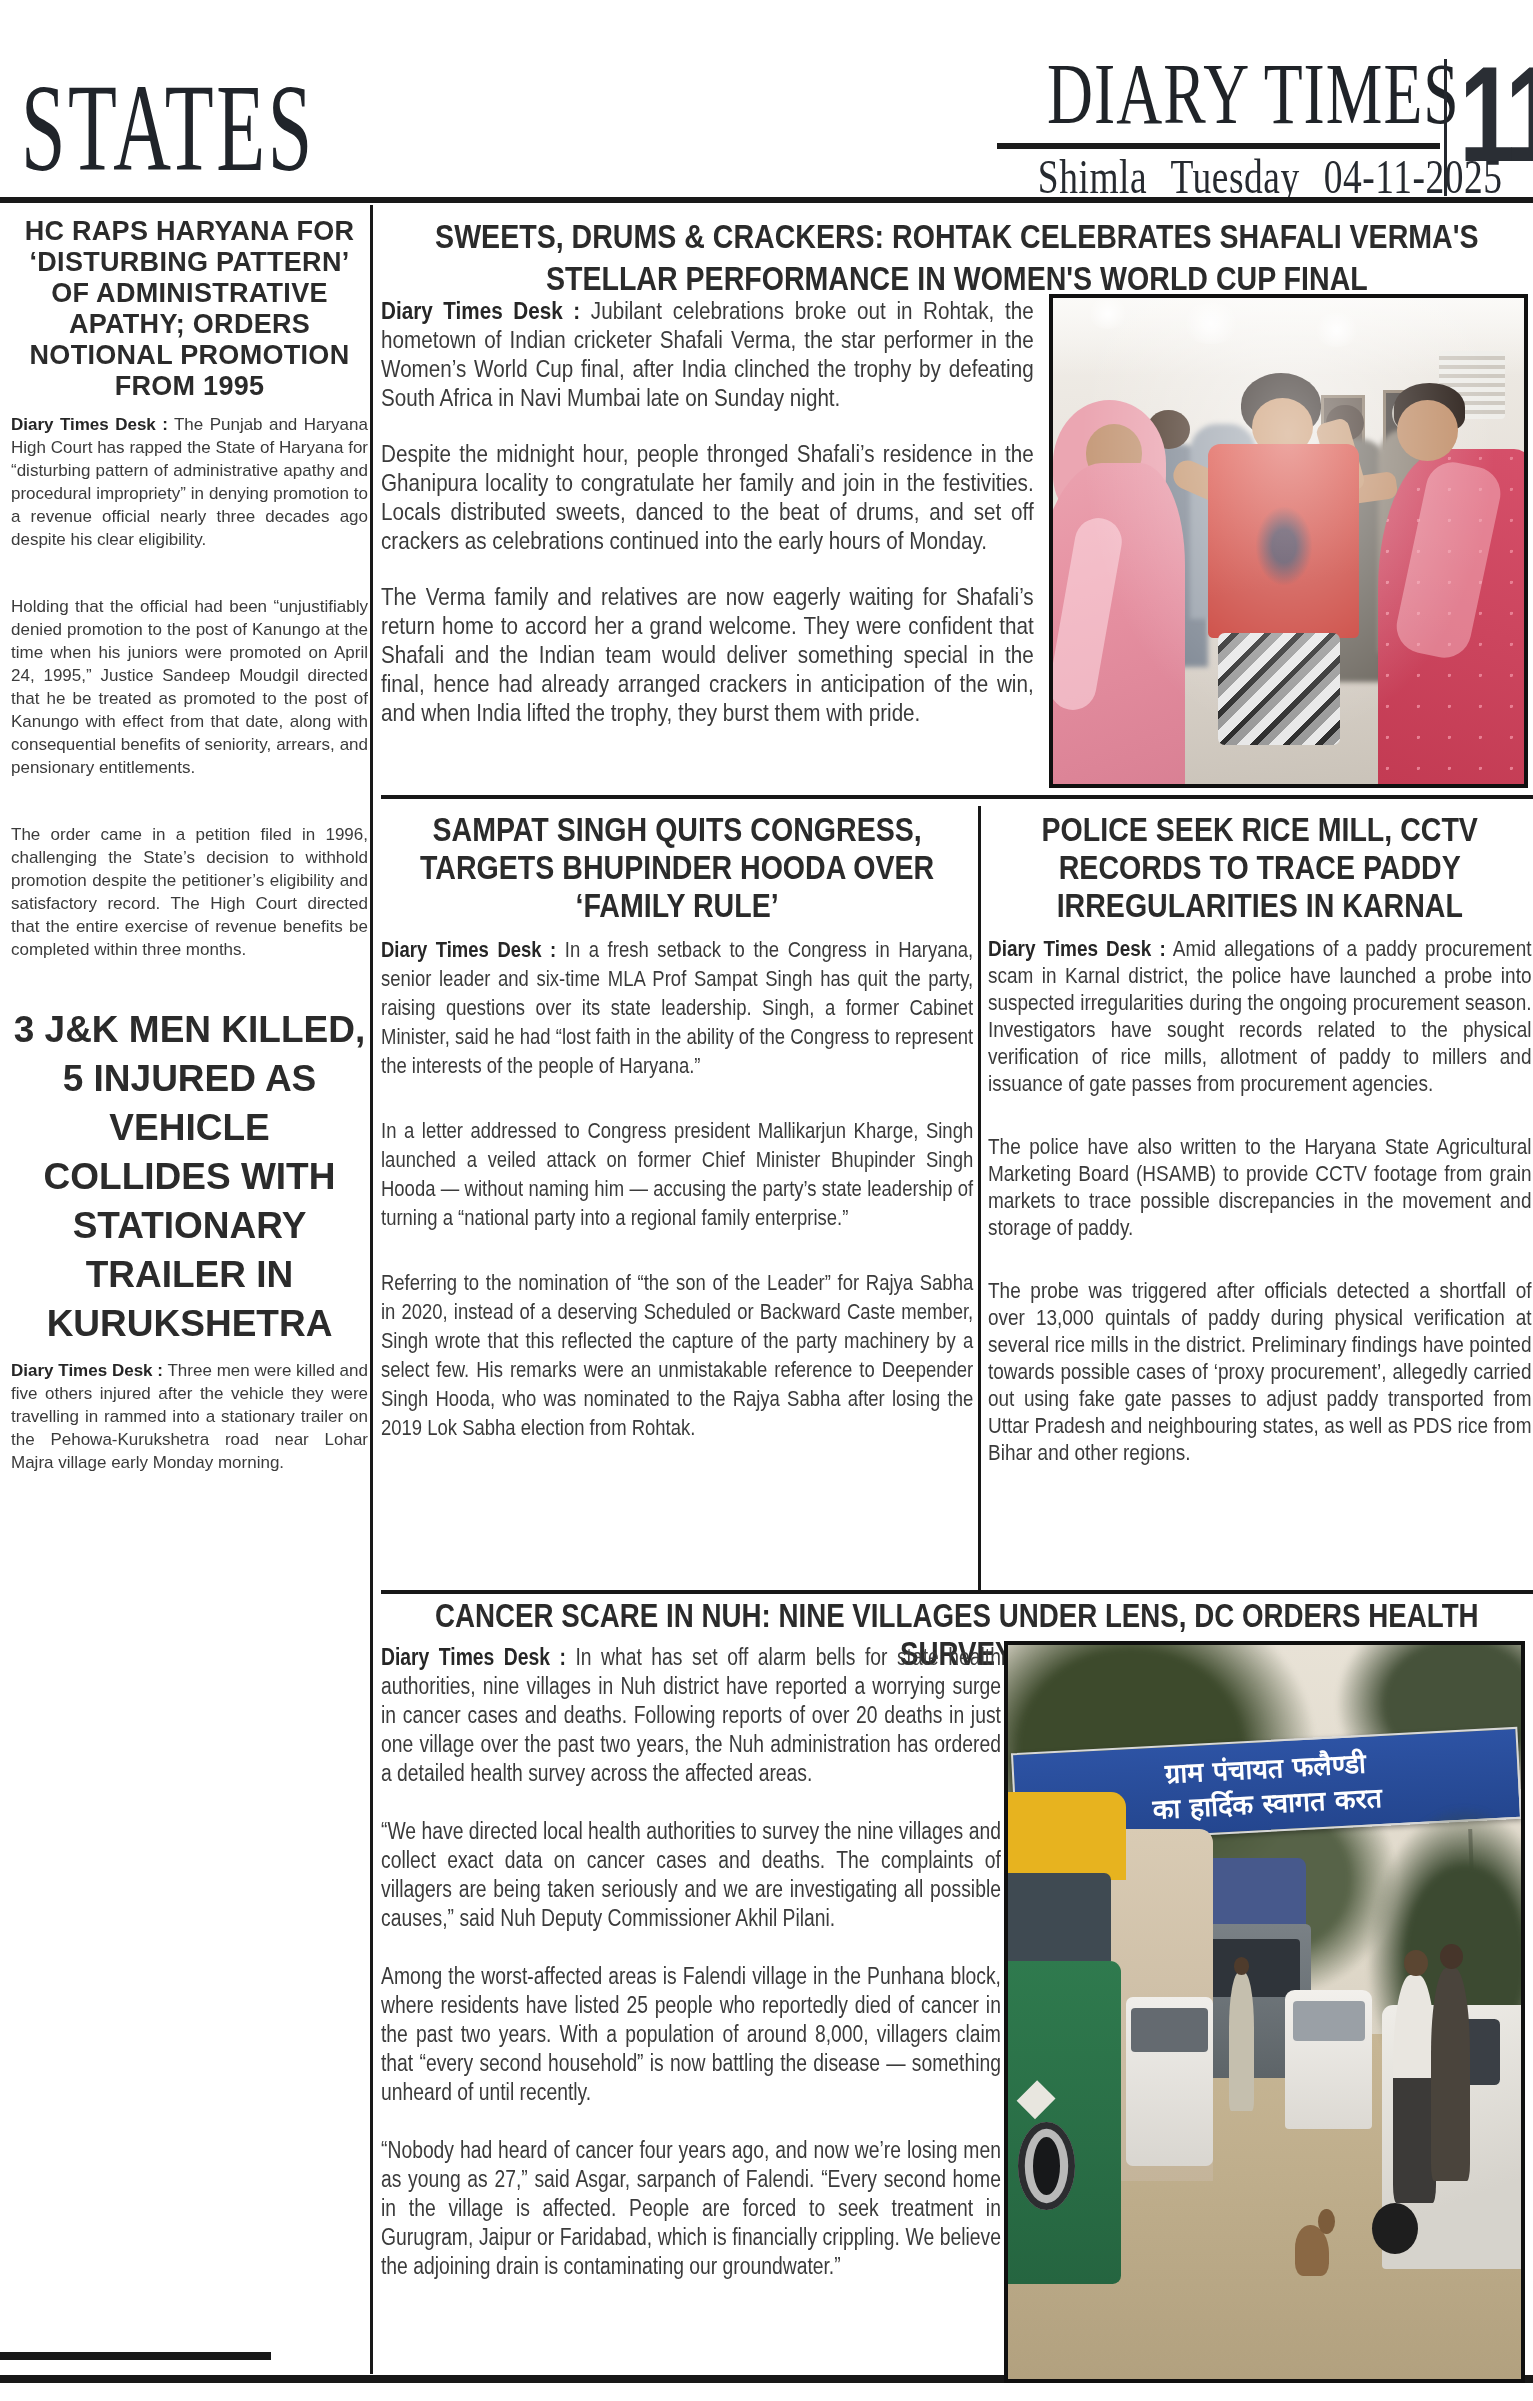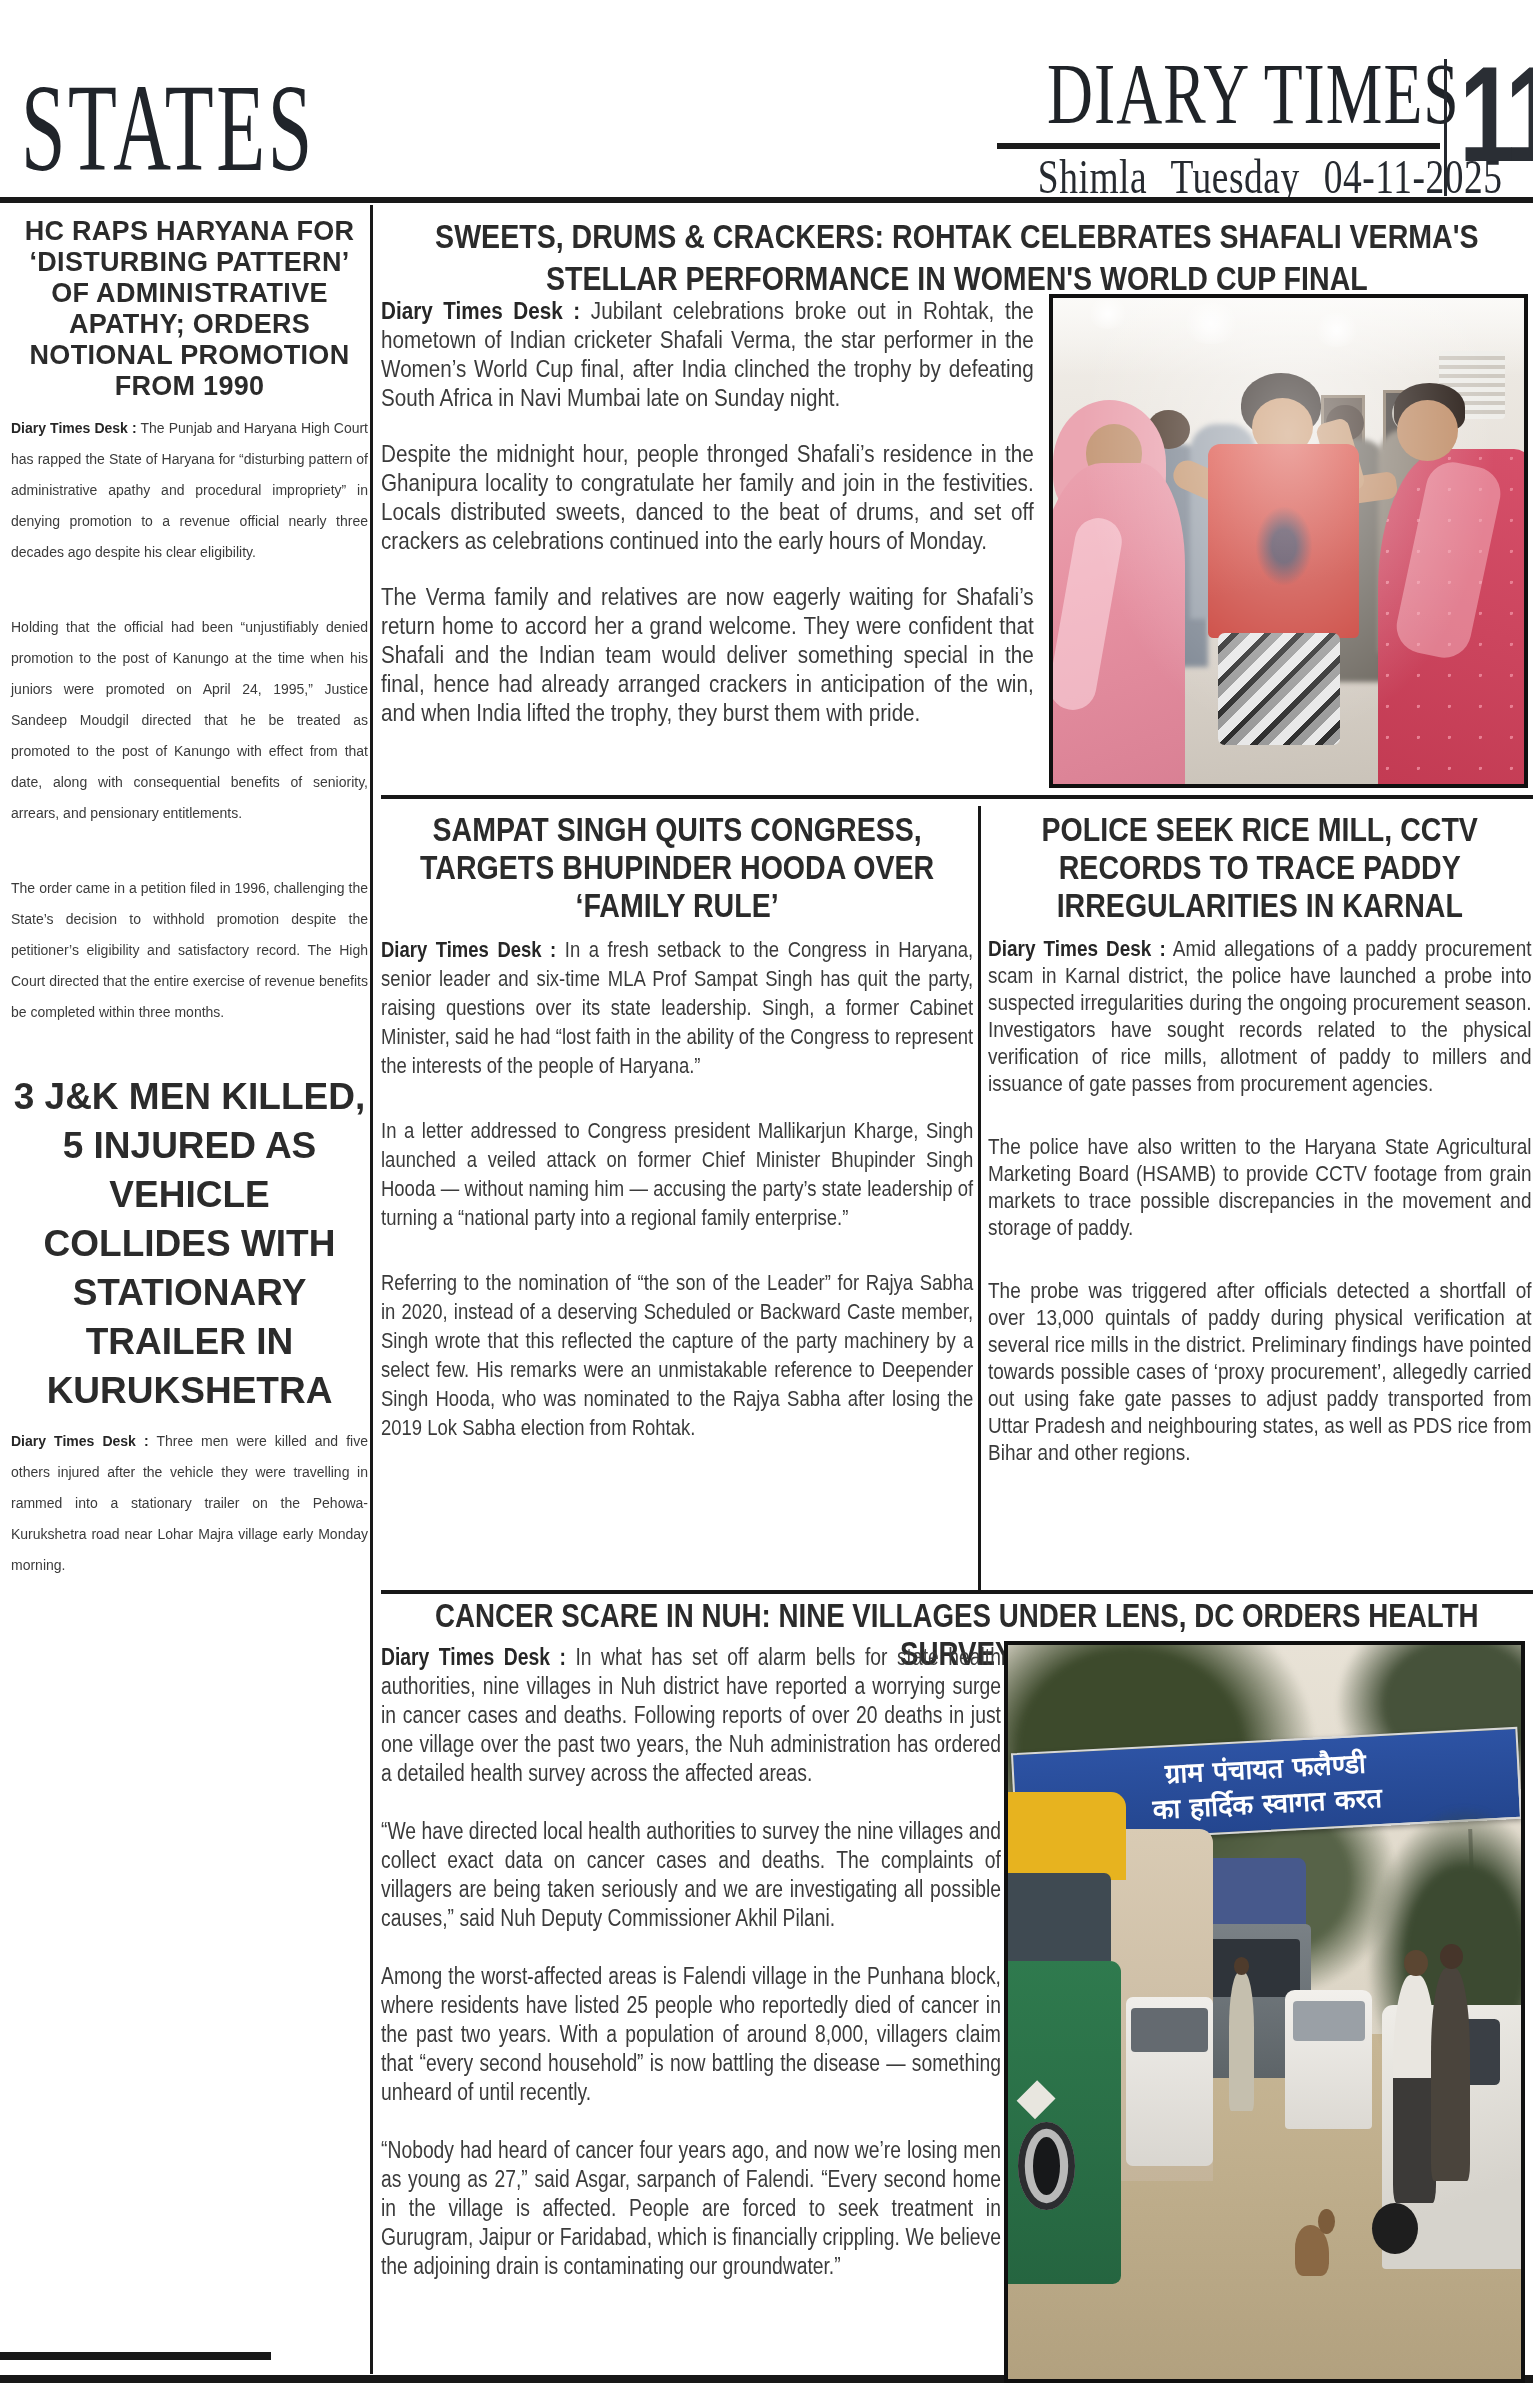--- a/index.html
+++ b/index.html
@@ -29,21 +29,21 @@
   
   .head{font-weight:700;text-align:center;color:#2b2b2b;margin:0;}
   .bp{text-align:justify;color:#3b3b3b;margin:0 0 44px 0;}
   .bp.tight{margin-bottom:5.5px;}
   .lead{font-weight:700;color:#262626;}
 
   
   .colA{position:absolute;left:11px;top:216px;width:357px;}
   .headA{font-size:27px;line-height:31px;letter-spacing:0.3px;}
   .headB{font-size:37px;line-height:49px;margin-top:36px;}
-  .colA .bp{font-size:14px;line-height:31px;}
+  .colA .bp{font-size:17px;line-height:23px;}
   .colA .bp.after-head{margin-top:11px;}
 
   
   .cond{transform:scaleX(0.84);transform-origin:left top;}
 
   .headC{position:absolute;left:381px;top:215px;width:1371px;font-size:34px;line-height:42px;}
   .textC{position:absolute;left:381px;top:296px;width:777px;}
   .textC .bp{font-size:24.6px;line-height:29px;margin-bottom:27px;}
 
   .colD{position:absolute;left:381px;top:810px;width:705px;}
@@ -173,21 +173,21 @@
 
   <div class="rule" style="left:0;top:197px;width:1533px;height:6.2px;"></div>
   <div class="vline" style="left:370px;top:205px;width:3.4px;height:2169px;"></div>
   <div class="rule" style="left:381px;top:795px;width:1152px;height:4.1px;"></div>
   <div class="vline" style="left:978px;top:806px;width:3.4px;height:785px;"></div>
   <div class="rule" style="left:381px;top:1590px;width:1152px;height:4.1px;"></div>
   <div class="rule" style="left:0;top:2352px;width:271px;height:8.2px;"></div>
   <div class="rule" style="left:0;top:2375px;width:1533px;height:8.2px;"></div>
 
   <section class="colA">
-    <h2 class="head headA">HC RAPS HARYANA FOR ‘DISTURBING PATTERN’ OF ADMINISTRATIVE APATHY; ORDERS NOTIONAL PROMOTION FROM 1990</h2>
+    <h2 class="head headA">HC RAPS HARYANA FOR ‘DISTURBING PATTERN’ OF ADMINISTRATIVE APATHY; ORDERS NOTIONAL PROMOTION FROM 1995</h2>
     <p class="bp after-head"><span class="lead">Diary Times Desk :</span> <span>The Punjab and Haryana High Court has rapped the State of Haryana for “disturbing pattern of administrative apathy and procedural impropriety” in denying promotion to a revenue official nearly three decades ago despite his clear eligibility.</span></p>
     <p class="bp">Holding that the official had been “unjustifiably denied promotion to the post of Kanungo at the time when his juniors were promoted on April 24, 1995,” Justice Sandeep Moudgil directed that he be treated as promoted to the post of Kanungo with effect from that date, along with consequential benefits of seniority, arrears, and pensionary entitlements.</p>
     <p class="bp">The order came in a petition filed in 1996, challenging the State’s decision to withhold promotion despite the petitioner’s eligibility and satisfactory record. The High Court directed that the entire exercise of revenue benefits be completed within three months.</p>
 
     <h2 class="head headB">3 J&amp;K MEN KILLED, 5 INJURED AS VEHICLE COLLIDES WITH STATIONARY TRAILER IN KURUKSHETRA</h2>
     <p class="bp after-head"><span class="lead">Diary Times Desk :</span> <span>Three men were killed and five others injured after the vehicle they were travelling in rammed into a stationary trailer on the Pehowa-Kurukshetra road near Lohar Majra village early Monday morning.</span></p>
   </section>
 
   <h2 class="head headC cond">SWEETS, DRUMS &amp; CRACKERS: ROHTAK CELEBRATES SHAFALI VERMA'S STELLAR PERFORMANCE IN WOMEN'S WORLD CUP FINAL</h2>
   <section class="textC cond">

